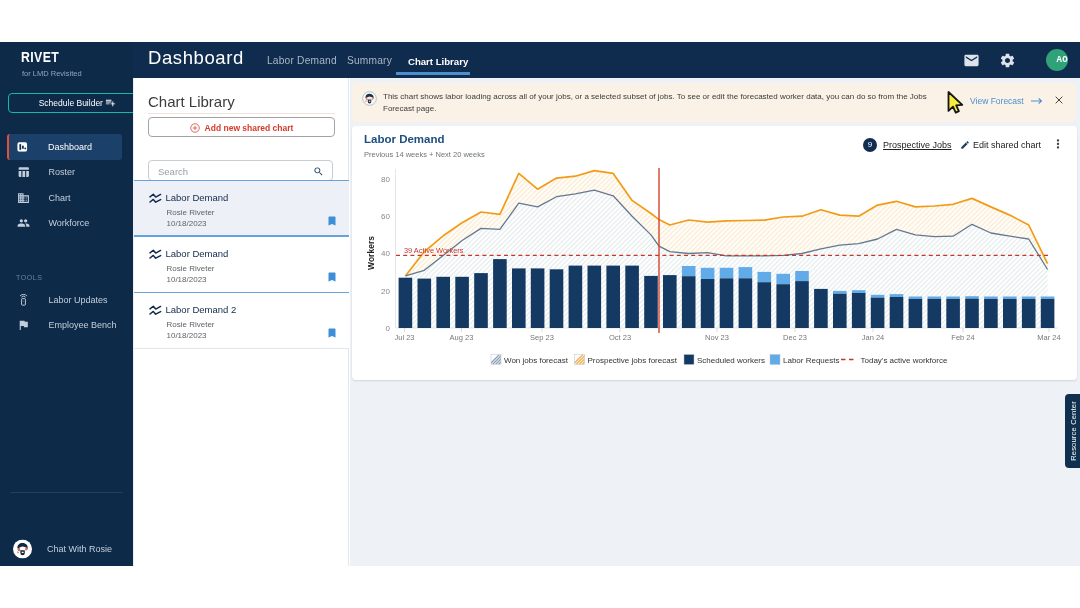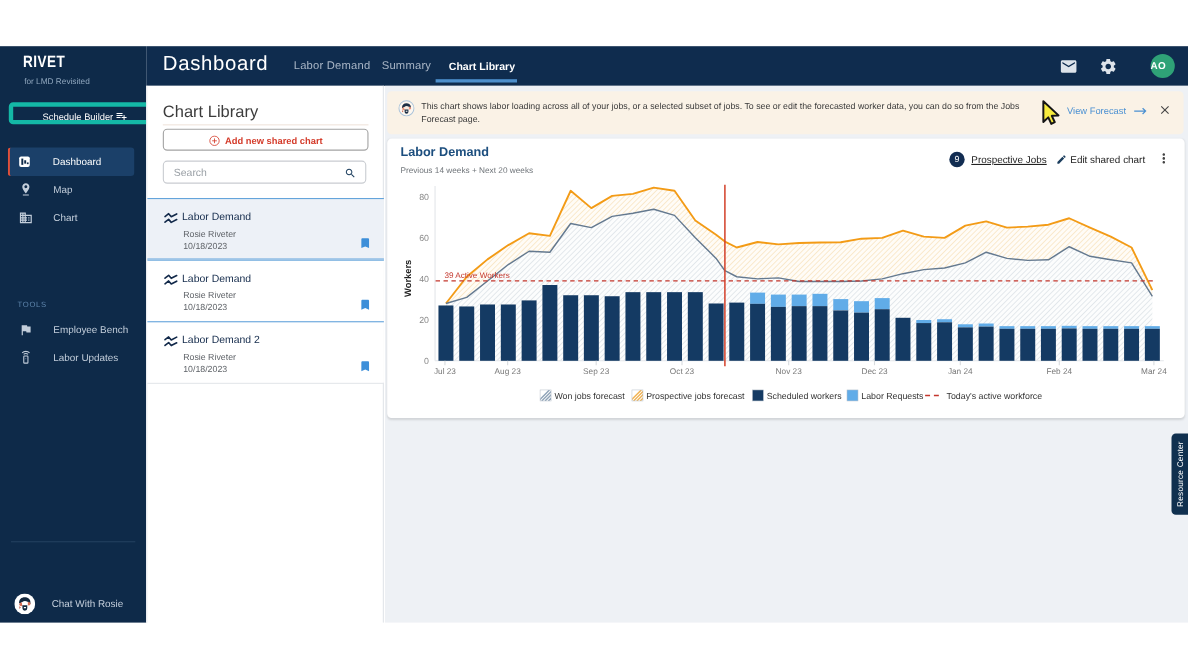--- a/index.html
+++ b/index.html
@@ -8,47 +8,47 @@
 
 .topbar { position:absolute; left:133px; top:0; width:947px; height:36px; background:#0f2c4e; }
 .topbar h1 { position:absolute; left:15px; top:4.5px; font-size:18.5px; font-weight:400; color:#fff; letter-spacing:.6px; }
 .tab { position:absolute; top:13px; font-size:10.2px; color:#a9b6c6; letter-spacing:.2px; }
 .tab.t1 { left:134px; }
 .tab.t2 { left:214px;text-align:center; }
 .tab.act { left:275px; color:#fff; font-weight:bold; font-size:9.6px; top:13.5px; letter-spacing:0; }
 .tabline { position:absolute; left:263px; top:30px; width:74px; height:2.5px; background:#4d8fcc; }
 .ticon { position:absolute; top:10px; width:17px; height:17px; }
 .ti1 { left:830px; } .ti2 { left:866px; }
-.avatar { position:absolute; right:12px; top:7px; width:22px; height:22px; border-radius:50%; background:#2fa277; color:#fff; font-size:9px; font-weight:bold; text-align:left; line-height:22px; letter-spacing:.3px; }
+.avatar { position:absolute; right:12px; top:7px; width:22px; height:22px; border-radius:50%; background:#2fa277; color:#fff; font-size:9px; font-weight:bold; text-align:right; line-height:22px; letter-spacing:.3px;font-family:Liberation Mono, monospace; }
 
 .sidebar { position:absolute; left:0; top:0; width:133px; height:524px; background:#0e2a49; }
 .logo { position:absolute; left:21px; top:6px; color:#fff; font-size:15px; font-weight:bold; letter-spacing:.5px; transform:scale(.82,1); transform-origin:left top; }
 .logosub { position:absolute; left:22px; top:27px; color:#8fa6bd; font-size:7.5px; }
-.schedbtn { position:absolute; left:8px; top:51px; width:139px; height:20px; border:4px solid #14b8a6; border-radius:4px; color:#fff; font-size:8.5px; text-align:center; line-height:18px; }
+.schedbtn { position:absolute; left:8px; top:51px; width:139px; height:20px; border:1px solid #14b8a6; border-radius:4px; color:#fff; font-size:8.5px; text-align:center; line-height:18px; }
 .nav1 { position:absolute; left:0; top:92px; width:133px; }
 .nav2 { position:absolute; left:0; top:245px; width:133px; }
 .navitem { position:relative; height:25.5px; color:#c3cedb; font-size:9px; }
 .navitem .ic { position:absolute; left:17px; top:50%; transform:translateY(-50%); width:13px; height:13px; }
 .navitem .lb { position:absolute; left:48.5px; top:50%; transform:translateY(-50%); white-space:nowrap; }
 .navitem.active { background:#1b4069; color:#fff; border-left:2.5px solid #e0503a; margin-left:7px; width:114.5px; border-radius:3px; }
 .navitem.active .ic { left:8px; width:10.5px; height:10.5px; }
 .navitem.active .lb { left:39px; }
 .toolshdr { position:absolute; left:16px; top:232px; color:#5d84ab; font-size:7px; letter-spacing:.6px; }
 .sideline { position:absolute; left:10px; top:450px; width:113px; height:1px; background:#24405f; }
 .bi1 { position:absolute; left:0; top:460px; width:133px; height:26px; }
 .bi2 { position:absolute; left:0; top:494px; width:154px; height:26px; }
 .bicon { position:absolute; left:14px; top:50%; transform:translateY(-50%); width:17px; height:17px; }
 .blb { position:absolute; left:47px; top:50%; transform:translateY(-50%); color:#c3cedb; font-size:9px; white-space:nowrap; }
 
 .panel { position:absolute; left:133px; top:36px; width:216px; height:488px; background:#fff; border-right:1px solid #e2e5e9; border-left:1px solid #eceef1; }
 .ptitle { position:absolute; left:14px; top:15px; font-size:15px; color:#3c3c3c; }
 .pdiv { position:absolute; left:14px; top:35px; width:187px; height:1px; background:#f0e4dc; }
 .addbtn { position:absolute; left:14px; top:39px; width:187px; height:20px; border:1px solid #a3a3a3; border-radius:4px; }
 .addbtn span { position:absolute; left:0; right:0; top:5px; text-align:center; font-size:8.5px; font-weight:bold; color:#d43b2a; }
-.search { position:absolute; left:14px; top:68px; width:185px; height:21px; border:1px solid #c9ccd1; border-radius:4px; }
+.search { position:absolute; left:14px; top:82px; width:185px; height:21px; border:1px solid #c9ccd1; border-radius:4px; }
 .search span { position:absolute; left:9px; top:5px; font-size:9.5px; color:#9aa0a6; }
 .sic { position:absolute; right:8px; top:4px; width:12px; height:12px; }
 .litem { position:absolute; left:0; width:215px; height:56px; border-top:1px solid #64a4db; background:#fff; }
 .litem.sel { background:#edf1f7; border-bottom:1px solid #64a4db; }
 .litem .wv { position:absolute; left:15px; top:12px; width:13px; height:11px; }
 .litem .t { position:absolute; left:31.5px; top:11px; font-size:9.5px; color:#12294a; }
 .litem .s1 { position:absolute; left:32.5px; top:27px; font-size:8px; color:#5f6368; }
 .litem .s2 { position:absolute; left:32.5px; top:38px; font-size:8px; color:#5f6368; }
 .litem .bk { position:absolute; right:11px; top:33px; width:12px; height:14px; }
 .lend { position:absolute; left:0; top:270px; width:215px; height:1px; background:#e4e7ea; }
@@ -83,46 +83,52 @@
           <svg class="ic" viewBox="0 0 24 24">
             <rect x="1" y="1" width="22" height="22" rx="4" fill="#fff"></rect>
             <rect x="5.5" y="5.5" width="4" height="13" fill="#0e2a49"></rect>
             <rect x="11.5" y="9" width="4" height="7" fill="#0e2a49"></rect>
             <rect x="17" y="13.5" width="3.6" height="3.6" fill="#0e2a49"></rect>
           </svg>
           <span class="lb">Dashboard</span>
         </div>
     <div class="navitem">
           <svg class="ic" viewBox="0 0 24 24" fill="#c3cedb">
-            <path d="M12 2C8.69 2 6 4.69 6 8c0 4.5 6 11 6 11s6-6.5 6-11c0-3.31-2.69-6-6-6zm0 8.5c-1.38 0-2.5-1.12-2.5-2.5s1.12-2.5 2.5-2.5 2.5 1.12 2.5 2.5-1.12 2.5-2.5 2.5zM7 21v1.5h10V21H7z"></path>
-          </svg>
-          <span class="lb">Map</span>
+            <path d="M10 10.02h5V21h-5zM17 21h3c1.1 0 2-.9 2-2v-9h-5v11zm3-18H5c-1.1 0-2 .9-2 2v3h19V5c0-1.1-.9-2-2-2zM3 19c0 1.1.9 2 2 2h3V10H3v9z"></path>
+          </svg>
+          <span class="lb">Roster</span>
         </div>
     <div class="navitem">
           <svg class="ic" viewBox="0 0 24 24" fill="#c3cedb">
             <path d="M12 7V3H2v18h20V7H12zM6 19H4v-2h2v2zm0-4H4v-2h2v2zm0-4H4V9h2v2zm0-4H4V5h2v2zm4 12H8v-2h2v2zm0-4H8v-2h2v2zm0-4H8V9h2v2zm0-4H8V5h2v2zm10 12h-8v-2h2v-2h-2v-2h2v-2h-2V9h8v10zm-2-8h-2v2h2v-2zm0 4h-2v2h2v-2z"></path>
           </svg>
           <span class="lb">Chart</span>
         </div>
+    <div class="navitem">
+          <svg class="ic" viewBox="0 0 24 24" fill="#c3cedb">
+            <path d="M16 11c1.66 0 2.99-1.34 2.99-3S17.66 5 16 5c-1.66 0-3 1.34-3 3s1.34 3 3 3zm-8 0c1.66 0 2.99-1.34 2.99-3S9.66 5 8 5C6.34 5 5 6.34 5 8s1.34 3 3 3zm0 2c-2.33 0-7 1.17-7 3.5V19h14v-2.5c0-2.33-4.67-3.5-7-3.5zm8 0c-.29 0-.62.02-.97.05 1.16.84 1.97 1.97 1.97 3.45V19h6v-2.5c0-2.33-4.67-3.5-7-3.5z"></path>
+          </svg>
+          <span class="lb">Workforce</span>
+        </div>
   </div>
   <div class="toolshdr">TOOLS</div>
   <div class="nav2">
-    <div class="navitem">
-          <svg class="ic" viewBox="0 0 24 24" fill="#c3cedb">
-            <path d="M14.4 6L14 4H5v17h2v-7h5.6l.4 2h7V6z"></path>
-          </svg>
-          <span class="lb">Employee Bench</span>
-        </div>
     <div class="navitem">
           <svg class="ic" viewBox="0 0 24 24" fill="none" stroke="#c3cedb" stroke-width="1.8">
             <rect x="8.5" y="9.5" width="7" height="12" rx="1.2"></rect>
             <path d="M8.3 6.8a5.2 5.2 0 0 1 7.4 0M5.8 4.3a8.8 8.8 0 0 1 12.4 0" fill="none"></path>
             <circle cx="12" cy="14" r="0.8" fill="#c3cedb" stroke="none"></circle>
           </svg>
           <span class="lb">Labor Updates</span>
+        </div>
+    <div class="navitem">
+          <svg class="ic" viewBox="0 0 24 24" fill="#c3cedb">
+            <path d="M14.4 6L14 4H5v17h2v-7h5.6l.4 2h7V6z"></path>
+          </svg>
+          <span class="lb">Employee Bench</span>
         </div>
   </div>
   <div class="sideline"></div>
   <div class="bi2">
         <svg class="bicon" style="width:19px;height:19px;left:13px" viewBox="0 0 24 24">
           <circle cx="12" cy="12" r="12" fill="#fff"></circle>
           <path d="M5.5 11c0-4 2.6-6.5 6.5-6.5 3.4 0 6.5 2 6.5 5.5v2h-2.2l-.3-2.5-8 .5-.6 2z" fill="#14283e"></path>
           <circle cx="8" cy="12.5" r="2.2" fill="#d86f56"></circle>
           <circle cx="16.6" cy="11.8" r="2" fill="#d86f56"></circle>
           <ellipse cx="12.2" cy="11.7" rx="3.4" ry="3" fill="#fff"></ellipse>

